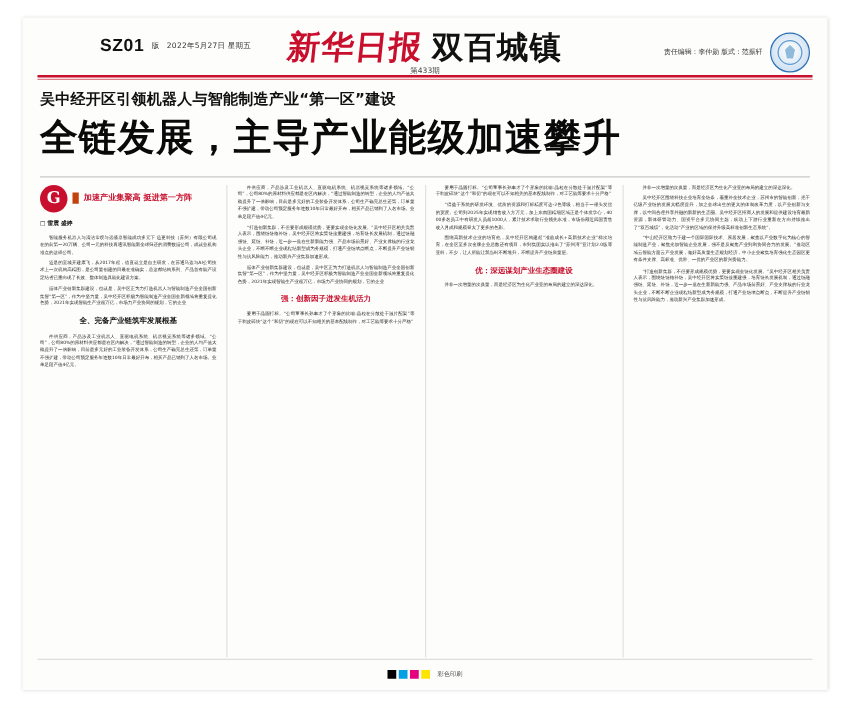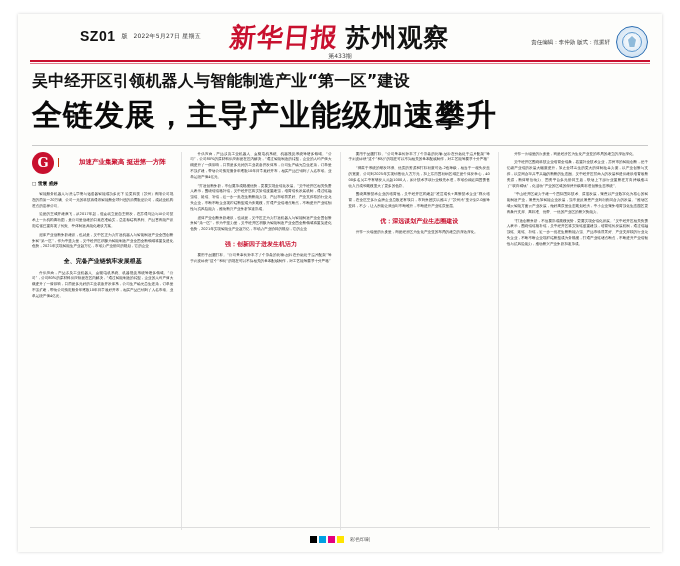--- a/index.html
+++ b/index.html
@@ -142,21 +142,21 @@
     margin: 1px 12px 0 12px;
     opacity: 0.55;
   }
 
   
   .headline-zone {
     padding: 7px 14px 2px 14px;
   }
   .shoulder {
     font-family: "DejaVu Sans", sans-serif;
-    font-size: 16px;
+    font-size: 12px;
     font-weight: bold;
     color: #111;
     letter-spacing: 0.2px;
   }
   .main-title {
     margin-top: 6px;
     text-align: left;
     font-family: "DejaVu Serif", "Liberation Serif", serif;
     font-weight: bold;
     font-size: 30px;
@@ -210,22 +210,22 @@
     display: flex;
     align-items: center;
     justify-content: center;
     flex: 0 0 auto;
   }
   .flag-text {
     font-size: 6.5px;
     font-weight: bold;
     color: #c8102e;
     line-height: 1.45;
-    border-left: 1px solid #c2410c;
-    padding-left: 20px;
+    border-left: 5px solid #c2410c;
+    padding-left: 4px;
   }
 
   .byline {
     font-size: 4.6px;
     font-weight: bold;
     color: #111;
     margin: 4px 0 5px 0;
   }
   .sub-head {
     font-size: 6px;
@@ -282,21 +282,21 @@
   <div class="sheet">
 
     <div class="masthead">
       <div class="mast-left">
         <span class="mast-code">SZ01</span>
         <span class="mast-code-sub">版</span>
         <span class="mast-date">2022年5月27日  星期五</span>
       </div>
       <div class="mast-center">
         <span class="logo-red">新华日报</span>
-        <span class="logo-black">苏州观察</span>
+        <span class="logo-black">双百城镇</span>
       </div>
       <div class="mast-issue">第433期</div>
       <div class="mast-right">
         <div class="mast-editors">责任编辑：李仲勋   版式：范振轩</div>
         <div class="seal"></div>
       </div>
     </div>
 
     <div class="rule-red"></div>
     <div class="rule-thin"></div>

